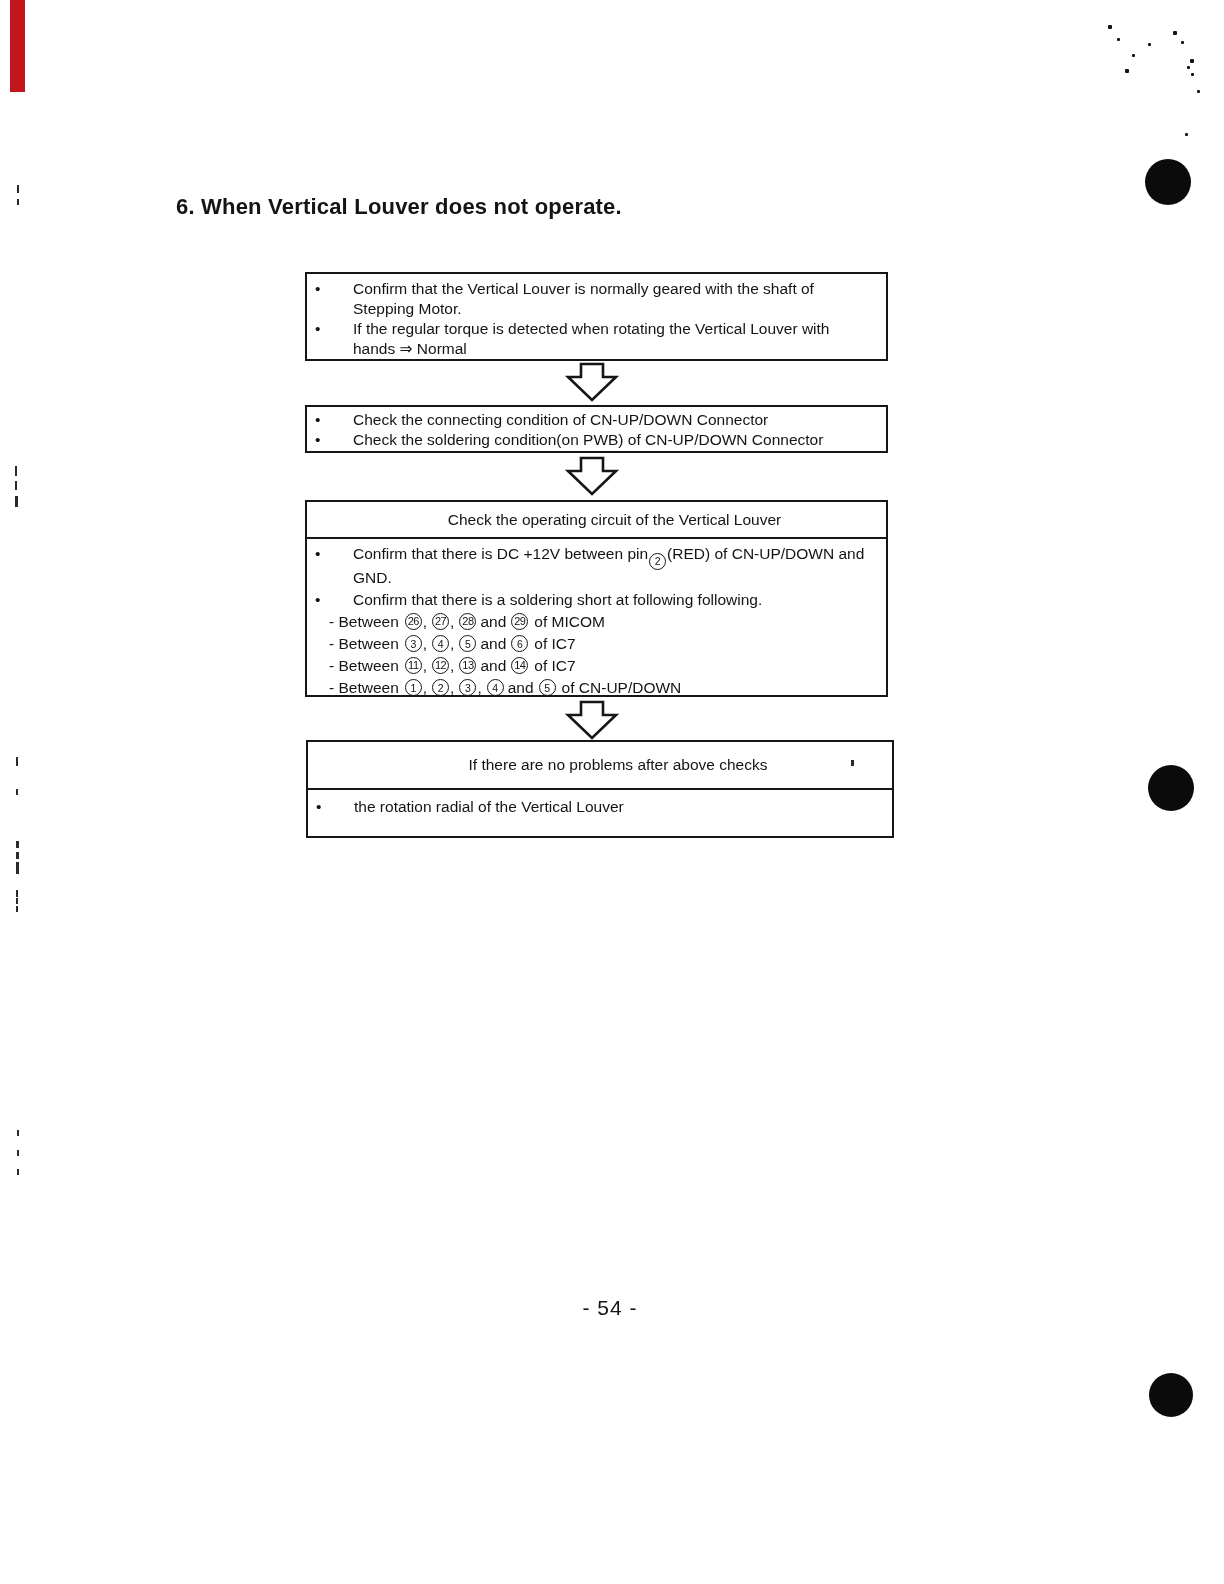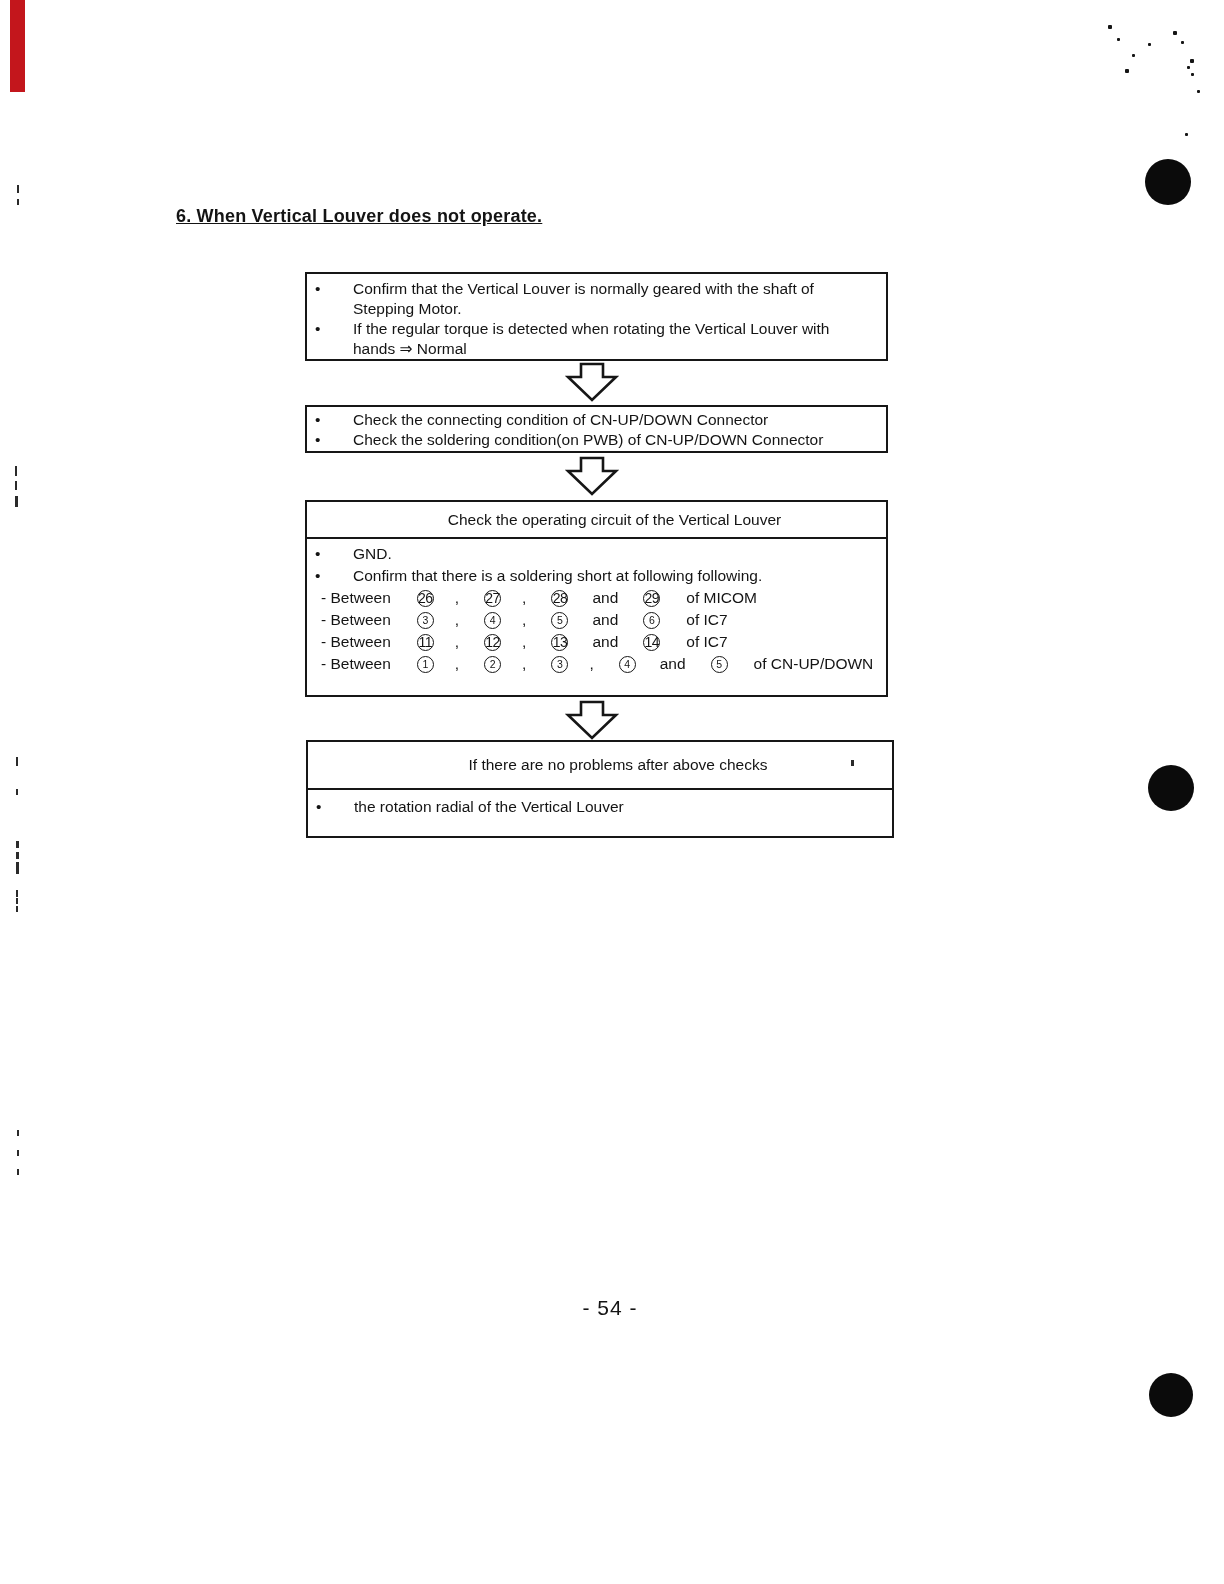--- a/index.html
+++ b/index.html
@@ -2,51 +2,51 @@
 <html><head>
 <meta charset="utf-8">
 <style>
   html,body{margin:0;padding:0;background:#e8e8e8;}
   .page{
     position:relative;width:1224px;height:1584px;background:#ffffff;
     font-family:"Liberation Sans","DejaVu Sans",sans-serif;color:#141414;
     overflow:hidden;margin:0 auto;
   }
   .title{
-    position:absolute;left:176px;top:206px;font-size:18px;font-weight:bold;
-    letter-spacing:.2px;white-space:nowrap;text-decoration:underline;
+    position:absolute;left:176px;top:194px;font-size:22px;font-weight:bold;
+    letter-spacing:.2px;white-space:nowrap;
   }
   .red-mark{position:absolute;left:10px;top:0;width:15px;height:92px;background:#c3161c;}
   .fbox{
     position:absolute;left:305px;width:583px;border:2px solid #161616;
     background:#fff;box-sizing:border-box;font-size:15.5px;
   }
   .fbox .hdr{
     text-align:center;border-bottom:2px solid #161616;box-sizing:border-box;
     display:flex;align-items:center;justify-content:center;padding-left:36px;
   }
   .bullet{display:flex;align-items:flex-start;}
   .bullet .bl{width:14px;flex:0 0 14px;text-align:left;}
   .bullet .bt{flex:1;margin-left:24px;}
   .b1{padding:5px 8px 4px 8px;line-height:20px;}
   .b2{padding:3px 8px 2px 8px;line-height:20px;}
   .body3{padding:4px 8px 0 8px;line-height:22px;}
   .body4{padding:6px 8px 0 8px;line-height:22px;}
-  .bline{margin-left:6px;display:flex;align-items:center;height:22px;gap:20px;}
+  .bline{margin-left:14px;display:flex;align-items:center;height:22px;}
   .bline .lbl{margin-right:6px;white-space:nowrap;}
   .bline .sep{margin:0 5px 0 1px;}
   .bline .aw{margin:0 5px 0 4px;}
   .bline .sfx{margin-left:6px;white-space:nowrap;}
   .circ{
     display:inline-flex;align-items:center;justify-content:center;
     width:17px;height:17px;border:1.5px solid #161616;border-radius:50%;
     font-size:10.5px;line-height:1;box-sizing:border-box;flex:0 0 17px;
     vertical-align:-3px;
   }
-  .c2{font-size:14px;letter-spacing:-0.5px;}
+  .c2{font-size:11px;letter-spacing:-0.5px;}
   .inline-circ{margin:0 1px;position:relative;top:3px;}
   .arrow{position:absolute;left:562px;width:60px;height:40px;}
   .dot{position:absolute;border-radius:50%;background:#0b0b0b;}
   .speck{position:absolute;background:#151515;border-radius:1px;}
   .mmark{position:absolute;background:#2a2a2a;}
   .pageno{position:absolute;left:570px;top:1296px;width:80px;text-align:center;font-size:21px;letter-spacing:1px;}
   .nowrap{white-space:nowrap;}
 </style>
 </head>
 <body>
@@ -96,20 +96,21 @@
   <svg class="arrow" style="top:456px;" viewBox="0 0 60 40">
     <path d="M19 2 H41 V15 H54 L30 38 L6 15 H19 Z" fill="#ffffff" stroke="#161616" stroke-width="2.6" stroke-linejoin="miter"></path>
   </svg>
 
   <div class="fbox" style="top:500px;height:197px;">
     <div class="hdr" style="height:37px;">Check the operating circuit of the Vertical Louver</div>
     <div class="body3">
       <div class="bullet">
         <span class="bl">•</span>
         <div class="bt">
+          <div class="nowrap"><span>Confirm that there is DC +12V between pin</span><span class="circ inline-circ">2</span><span>(RED) of CN-UP/DOWN and</span></div>
           <div class="nowrap">GND.</div>
         </div>
       </div>
       <div class="bullet">
         <span class="bl">•</span>
         <div class="bt nowrap">Confirm that there is a soldering short at following following.</div>
       </div>
 
       <div class="bline">
         <span class="lbl">- Between</span>

